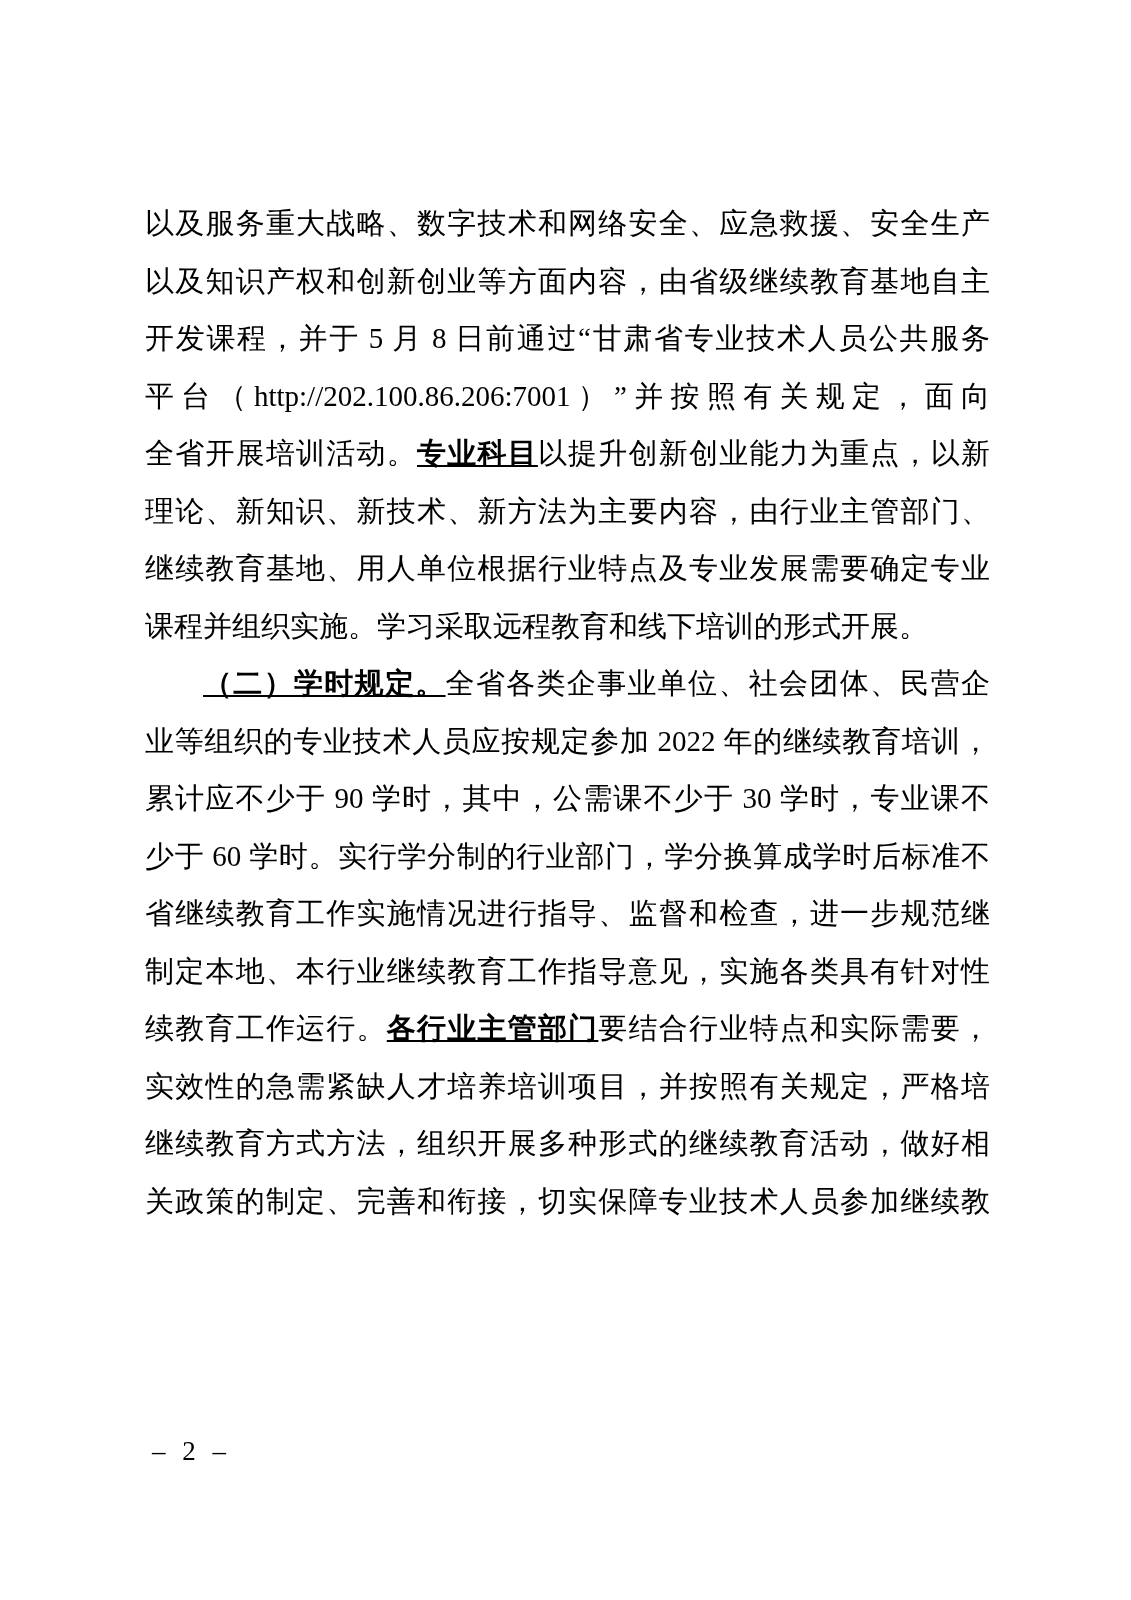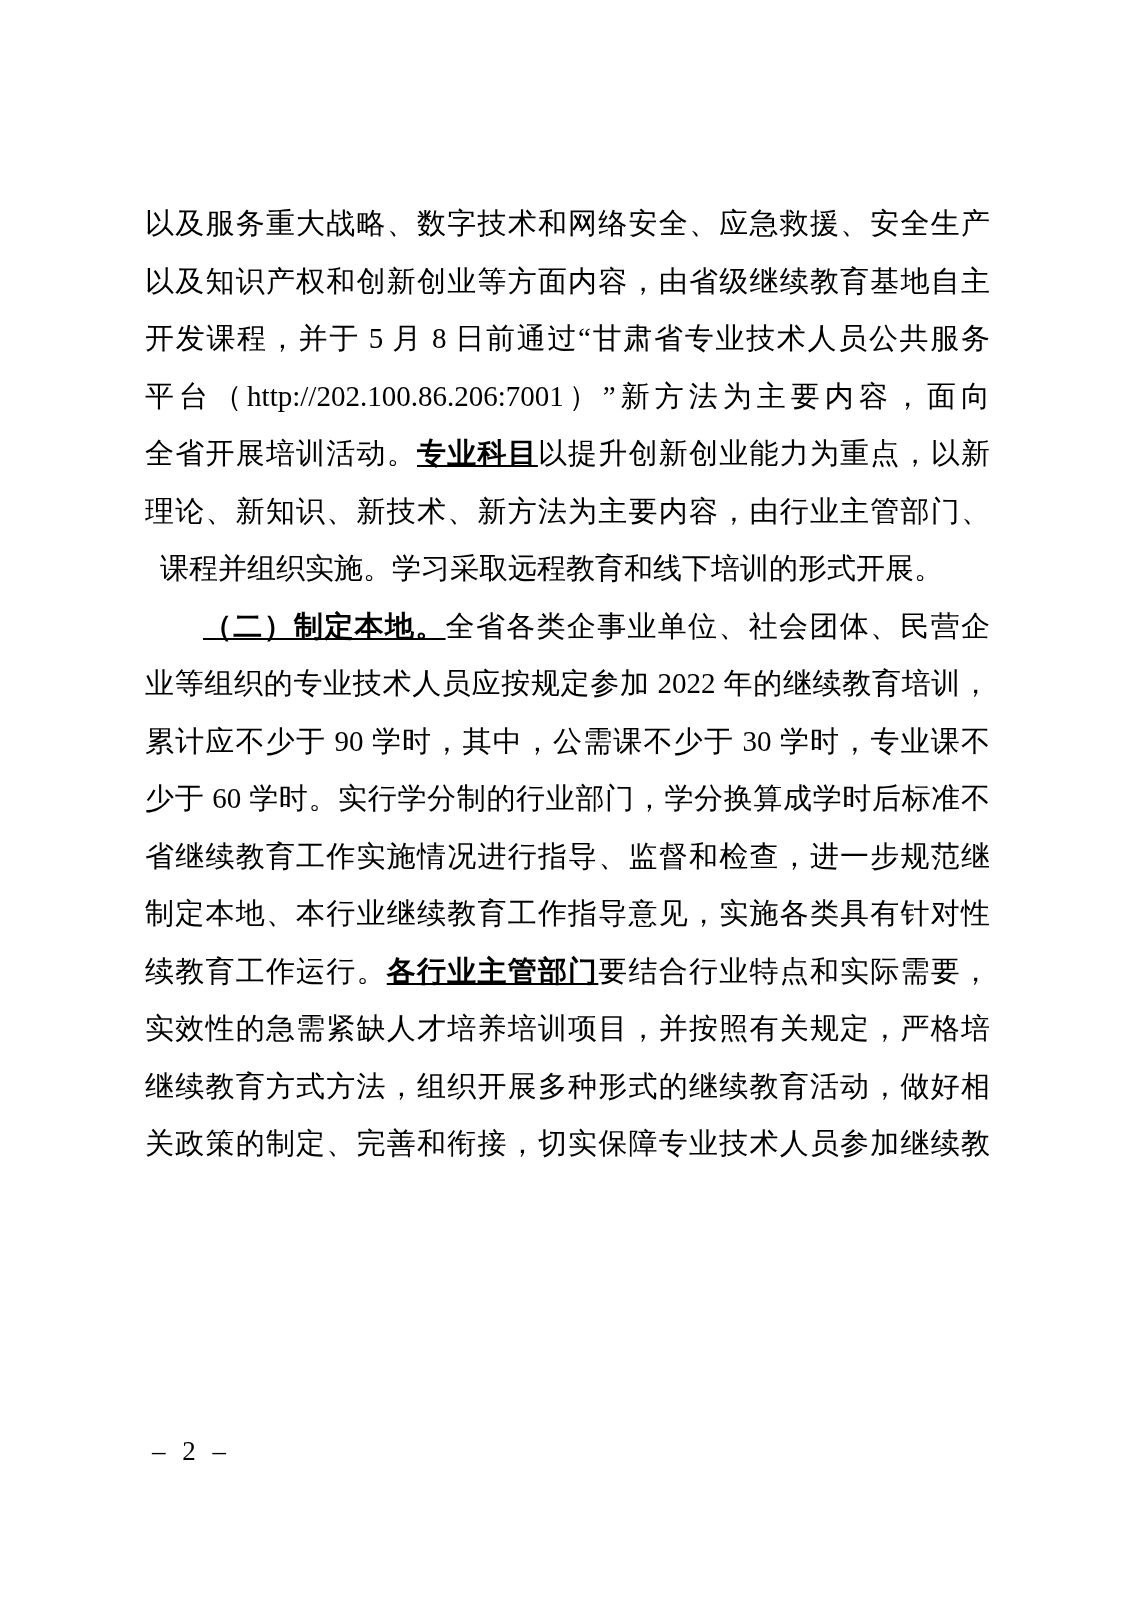--- a/index.html
+++ b/index.html
@@ -22,21 +22,20 @@
   }
   .line {
     height: 57.5px;
     overflow: hidden;
     text-align: justify;
     text-align-last: justify;
     text-justify: inter-character;
   }
   .line.natural {
     text-align-last: left;
-    margin-left: 15px;
   }
   .line.indent {
     text-indent: 2em;
   }
   .b { font-weight: bold; text-decoration: underline; }
   .page-number {
     position: absolute;
     left: 152px;
     top: 1436px;
     font-size: 27px;
@@ -45,25 +44,26 @@
   }
 </style>
 </head>
 <body>
 
 <div class="page">
   <div class="text-block">
     <div class="line"><span>以及服务重大战略、数字技术和网络安全、应急救援、安全生产</span></div>
     <div class="line"><span>以及知识产权和创新创业等方面内容，由省级继续教育基地自主</span></div>
     <div class="line"><span>开发课程，并于 5 月 8 日前通过“甘肃省专业技术人员公共服务</span></div>
-    <div class="line"><span>平台（http://202.100.86.206:7001）”新方法为主要内容，面向</span></div>
+    <div class="line"><span>平台（http://202.100.86.206:7001）”并按照有关规定，面向</span></div>
     <div class="line"><span>全省开展培训活动。</span><span class="b">专业科目</span><span>以提升创新创业能力为重点，以新</span></div>
     <div class="line"><span>理论、新知识、新技术、新方法为主要内容，由行业主管部门、</span></div>
+    <div class="line"><span>继续教育基地、用人单位根据行业特点及专业发展需要确定专业</span></div>
     <div class="line natural"><span>课程并组织实施。学习采取远程教育和线下培训的形式开展。</span></div>
-    <div class="line indent"><span class="b">（二）制定本地。</span><span>全省各类企事业单位、社会团体、民营企</span></div>
+    <div class="line indent"><span class="b">（二）学时规定。</span><span>全省各类企事业单位、社会团体、民营企</span></div>
     <div class="line"><span>业等组织的专业技术人员应按规定参加 2022 年的继续教育培训，</span></div>
     <div class="line"><span>累计应不少于 90 学时，其中，公需课不少于 30 学时，专业课不</span></div>
     <div class="line"><span>少于 60 学时。实行学分制的行业部门，学分换算成学时后标准不</span></div>
     <div class="line"><span>省继续教育工作实施情况进行指导、监督和检查，进一步规范继</span></div>
     <div class="line"><span>制定本地、本行业继续教育工作指导意见，实施各类具有针对性</span></div>
     <div class="line"><span>续教育工作运行。</span><span class="b">各行业主管部门</span><span>要结合行业特点和实际需要，</span></div>
     <div class="line"><span>实效性的急需紧缺人才培养培训项目，并按照有关规定，严格培</span></div>
     <div class="line"><span>继续教育方式方法，组织开展多种形式的继续教育活动，做好相</span></div>
     <div class="line"><span>关政策的制定、完善和衔接，切实保障专业技术人员参加继续教</span></div>
   </div>

